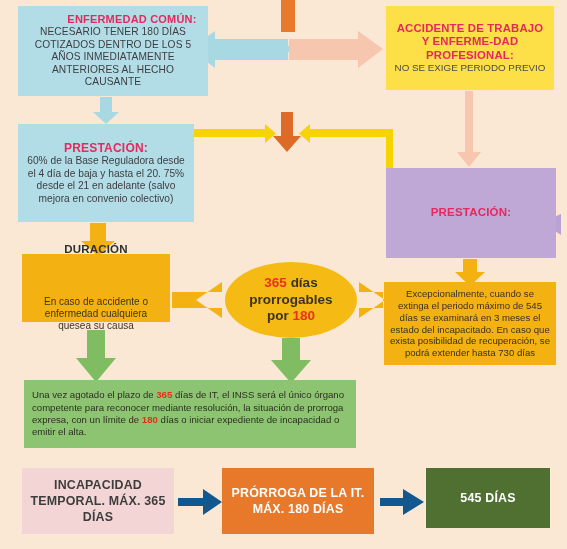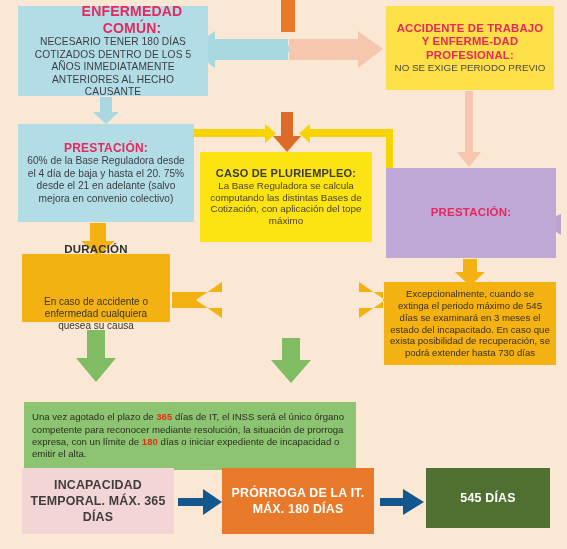--- a/index.html
+++ b/index.html
@@ -26,21 +26,21 @@
     letter-spacing:.2px;
     line-height:1.18;
   }
   .bdy{line-height:1.22;}
 
   
   #box-enfermedad-comun{
     left:18px;top:6px;width:190px;height:90px;
     background:#b2dde6;
   }
-  #box-enfermedad-comun .ttl{color:#e6285e;font-size:14px;margin-left:38px;}
+  #box-enfermedad-comun .ttl{color:#e6285e;font-size:11px;margin-left:38px;}
   #box-enfermedad-comun .bdy{color:#3d3d42;font-size:10.2px;letter-spacing:.1px;}
 
   #box-accidente{
     left:386px;top:6px;width:168px;height:84px;
     background:#fde047;
   }
   #box-accidente .ttl{color:#e6285e;font-size:11.3px;}
   #box-accidente .bdy{color:#4a4a4a;font-size:9.8px;}
 
   
@@ -86,21 +86,21 @@
   #oval-365 .num{color:#e8301f;}
 
   #box-excepcional{
     left:384px;top:282px;width:172px;height:83px;
     background:#f3b212;
   }
   #box-excepcional .bdy{color:#3a3022;font-size:9.6px;line-height:1.25;}
 
   
   #box-inss{
-    left:24px;top:402px;width:332px;height:68px;
+    left:24px;top:380px;width:332px;height:68px;
     background:#8cc471;
     align-items:flex-start;
     justify-content:center;
     padding:18px 8px;
   }
   #box-inss .bdy{color:#2d2f22;font-size:9.6px;line-height:1.3;text-align:left;}
   #box-inss .num{color:#e33119;font-weight:bold;}
 
   
   #box-it{
@@ -174,34 +174,37 @@
   <div class="box" id="box-accidente">
     <div class="ttl">ACCIDENTE DE TRABAJO Y ENFERME-DAD PROFESIONAL:</div>
     <div class="bdy">NO SE EXIGE PERIODO PREVIO</div>
   </div>
 
   <div class="box" id="box-prestacion-izq">
     <div class="ttl">PRESTACIÓN:</div>
     <div class="bdy">60% de la Base Reguladora desde el 4 día de baja y hasta el 20. 75% desde el 21 en adelante (salvo mejora en convenio colectivo)</div>
   </div>
 
-  <div class="box" id="box-pluriempleo">
-    <div class="ttl">CASO DE PLURIEMPLEO:</div>
-    <div class="bdy">La Base Reguladora se calcula computando las distintas Bases de Cotización, con aplicación del tope máximo</div>
-  </div>
 
   <div class="box" id="box-prestacion-der">
     <div class="ttl">PRESTACIÓN:</div>
   </div>
 
   <div class="box" id="box-duracion">
     <div class="ttl">DURACIÓN</div>
     <div class="bdy">En caso de accidente o enfermedad cualquiera quesea su causa</div>
   </div>
 
+  <div id="oval-365">
+    <div class="ovtxt">
+      <span class="num">365</span><span> días</span><br>
+      <span>prorrogables</span><br>
+      <span>por </span><span class="num">180</span>
+    </div>
+  </div>
 
   <div class="box" id="box-excepcional">
     <div class="bdy">Excepcionalmente, cuando se extinga el periodo máximo de 545 días se examinará en 3 meses el estado del incapacitado. En caso que exista posibilidad de recuperación, se podrá extender hasta 730 días</div>
   </div>
 
   <div class="box" id="box-inss">
     <div class="bdy">
       <span>Una vez agotado el plazo de </span><span class="num">365</span><span> días de IT, el INSS será el único órgano competente para reconocer mediante resolución, la situación de prorroga expresa, con un límite de </span><span class="num">180</span><span> días o iniciar expediente de incapacidad o emitir el alta.</span>
     </div>
   </div>

